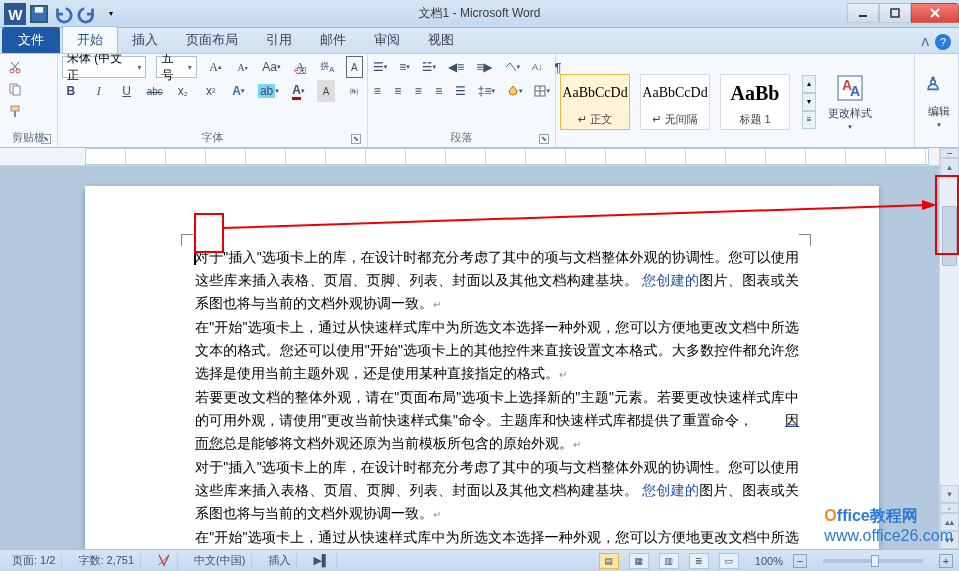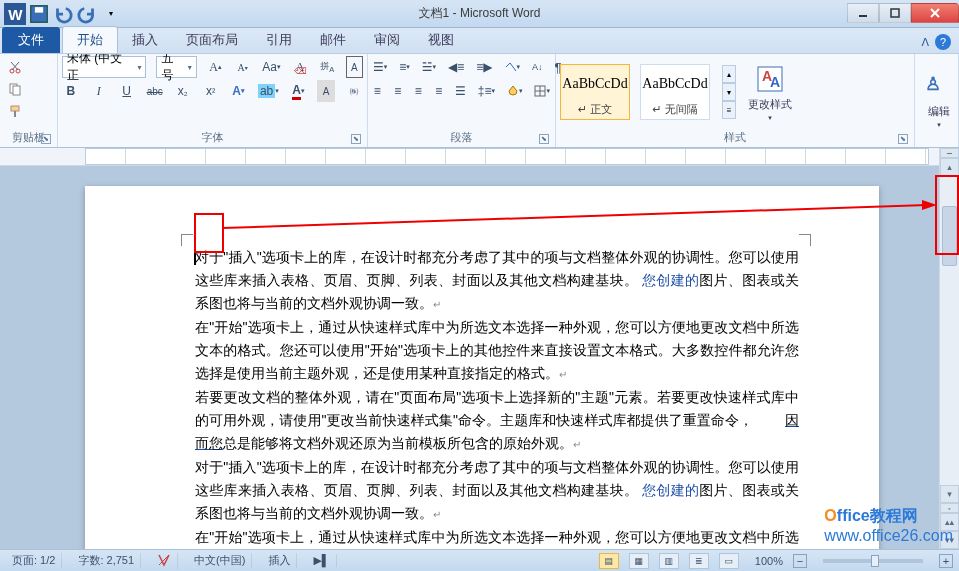--- a/index.html
+++ b/index.html
@@ -282,37 +282,40 @@
     <div class="group-body">
       <div class="row">
         <div class="style-item sel">
             <div class="style-prev">AaBbCcDd</div>
             <div class="style-name">↵ 正文</div>
           </div>
         <div class="style-item">
             <div class="style-prev">AaBbCcDd</div>
             <div class="style-name">↵ 无间隔</div>
           </div>
+        <div class="style-item">
+            <div class="style-prev h1">AaBb</div>
+            <div class="style-name">标题 1</div>
+          </div>
         <div class="styles-scroll">
           <div>▴</div>
           <div>▾</div>
           <div>≡</div>
         </div>
       </div>
       <div class="bigbtn" style="margin-left:4px;">
         <svg viewBox="0 0 32 32">
             <rect x="4" y="4" width="24" height="24" fill="#fff" stroke="#3a6fb7"></rect>
             <text x="8" y="18" fill="#c44" font-size="14" font-weight="bold">A</text>
             <text x="16" y="24" fill="#36c" font-size="14" font-weight="bold">A</text>
           </svg>
         <span>更改样式</span>
           <span style="font-size:7px;">▾</span>
       </div>
     </div>
-    <div class="group-label"><span>样式</span><span class="launcher">⬊</span></div>
   </div>
 
   <div class="group" style="width:44px;">
     <div class="group-body">
       <div class="bigbtn">
         <svg viewBox="0 0 32 32">
             <text x="2" y="20" font-size="18" fill="#3a6fb7" font-weight="bold">♙</text>
           </svg>
         <span>编辑</span>
           <span style="font-size:7px;">▾</span>

